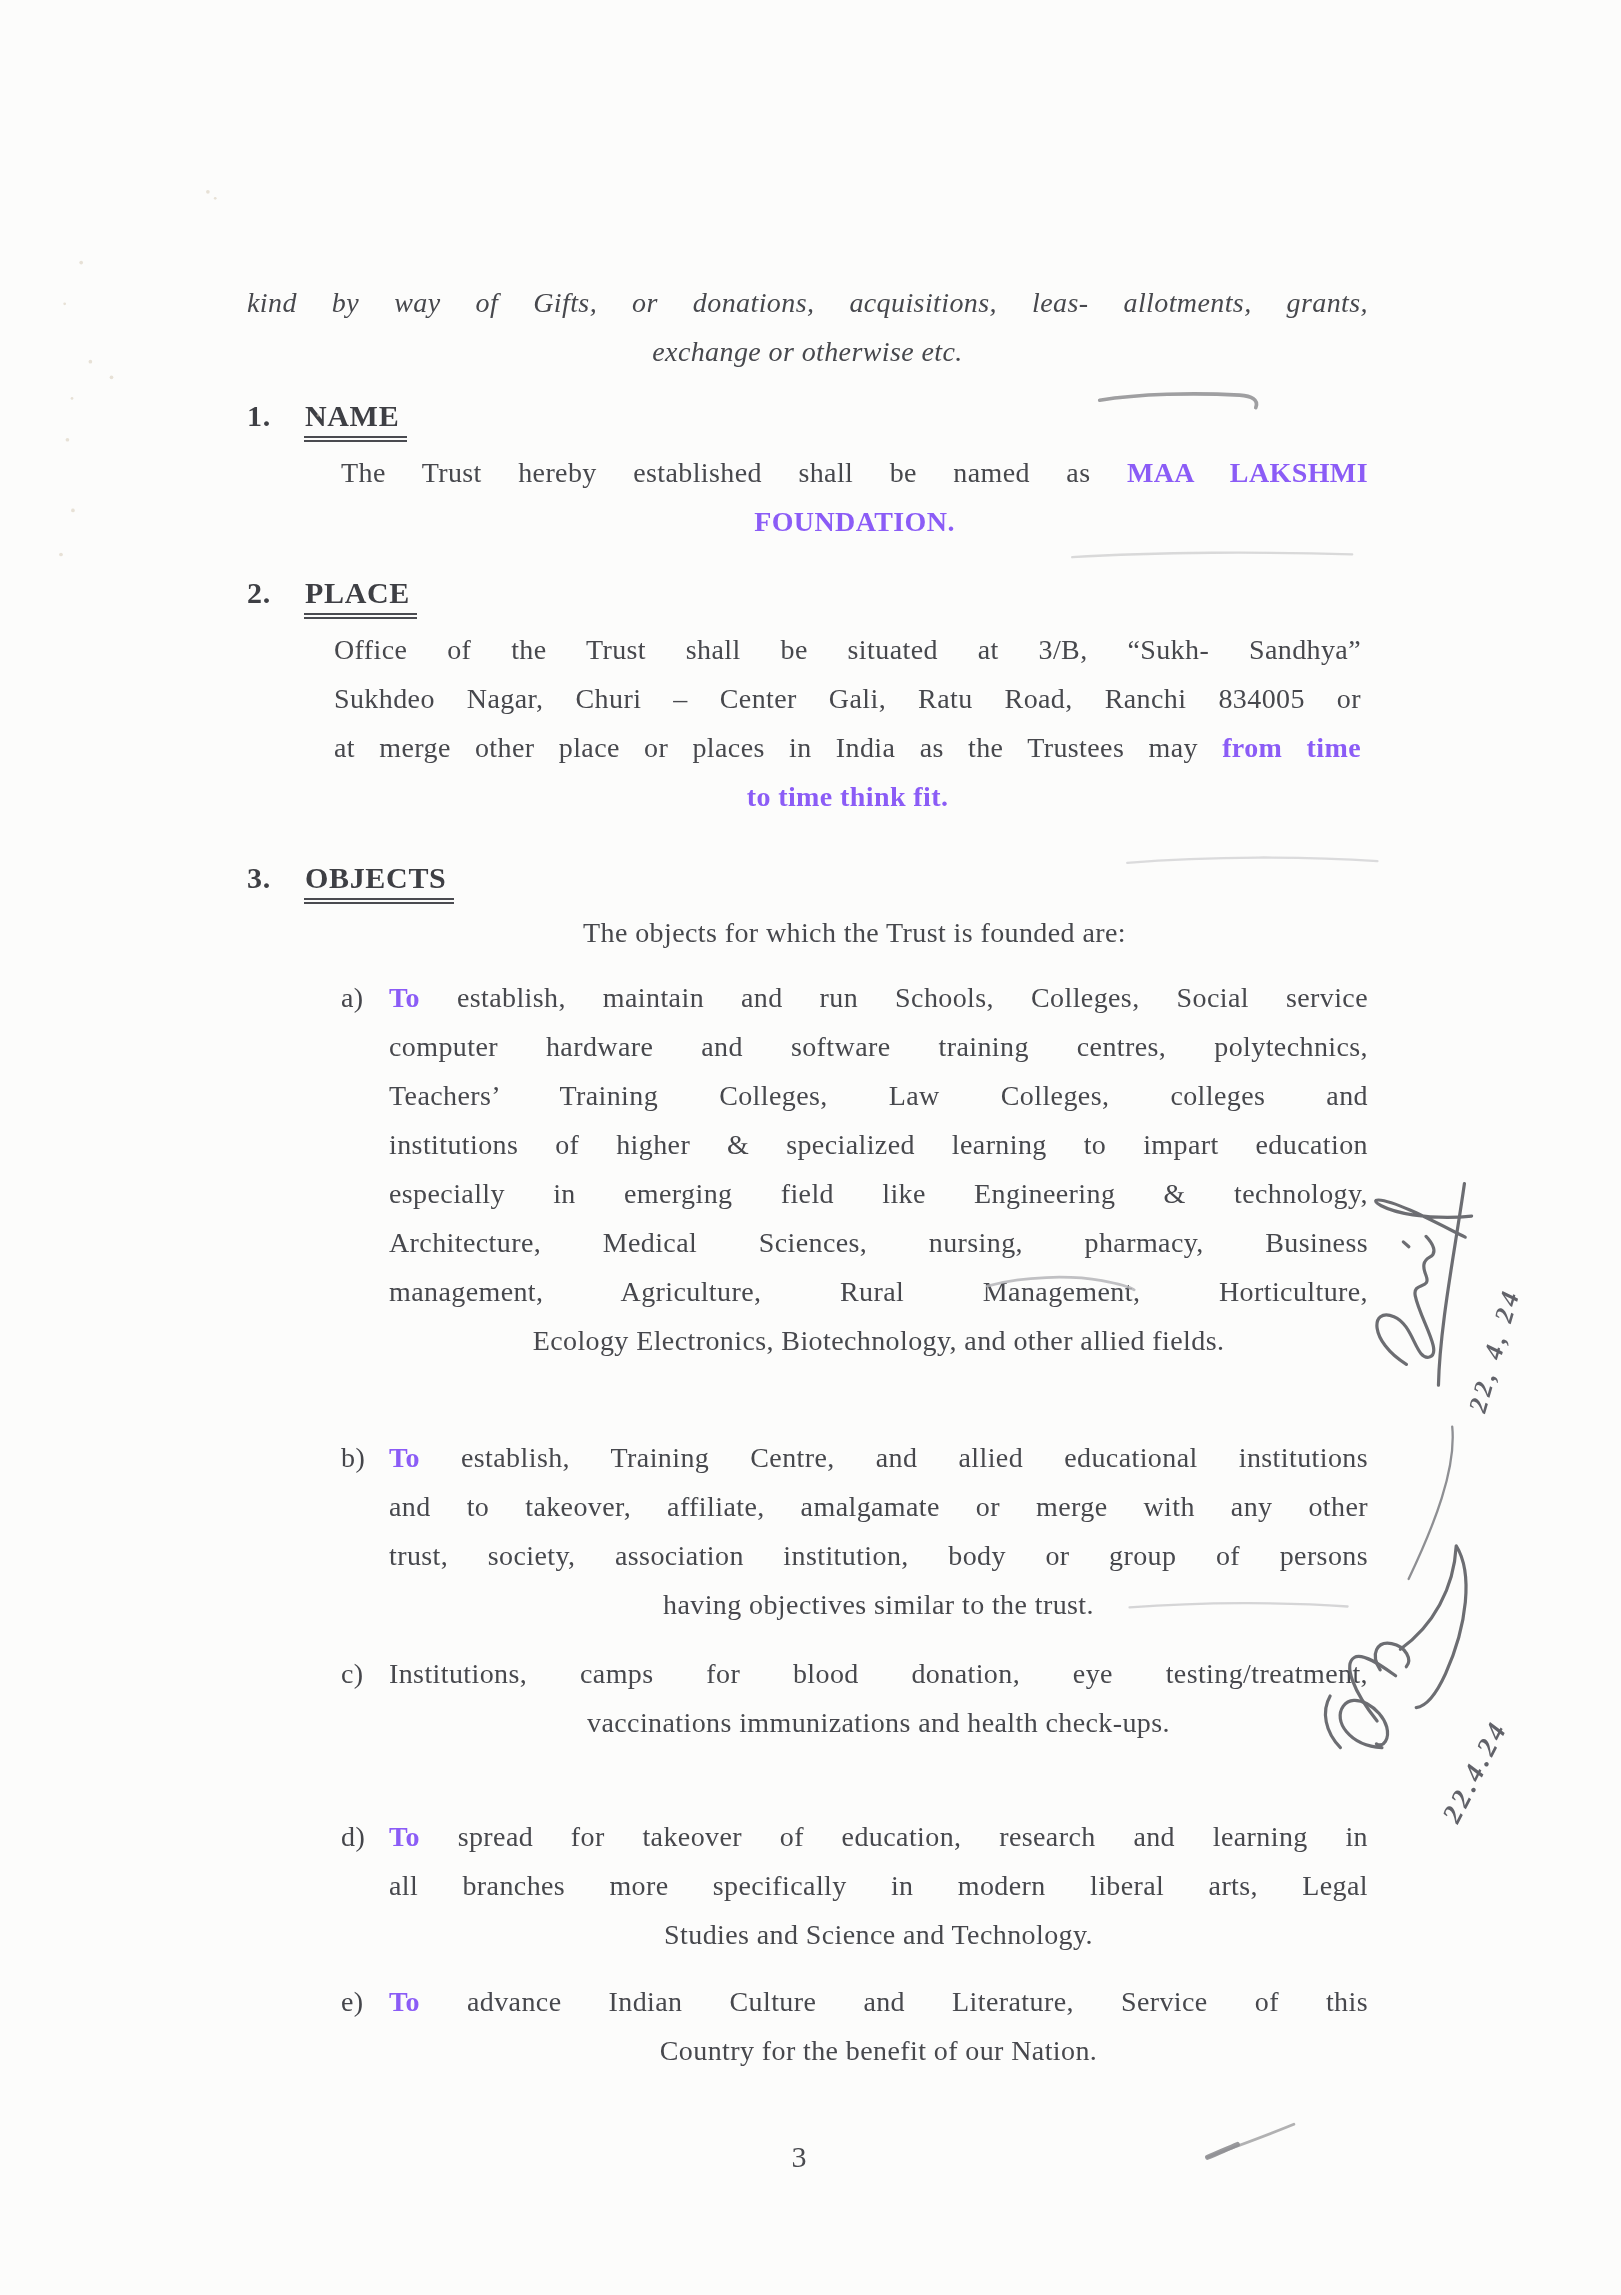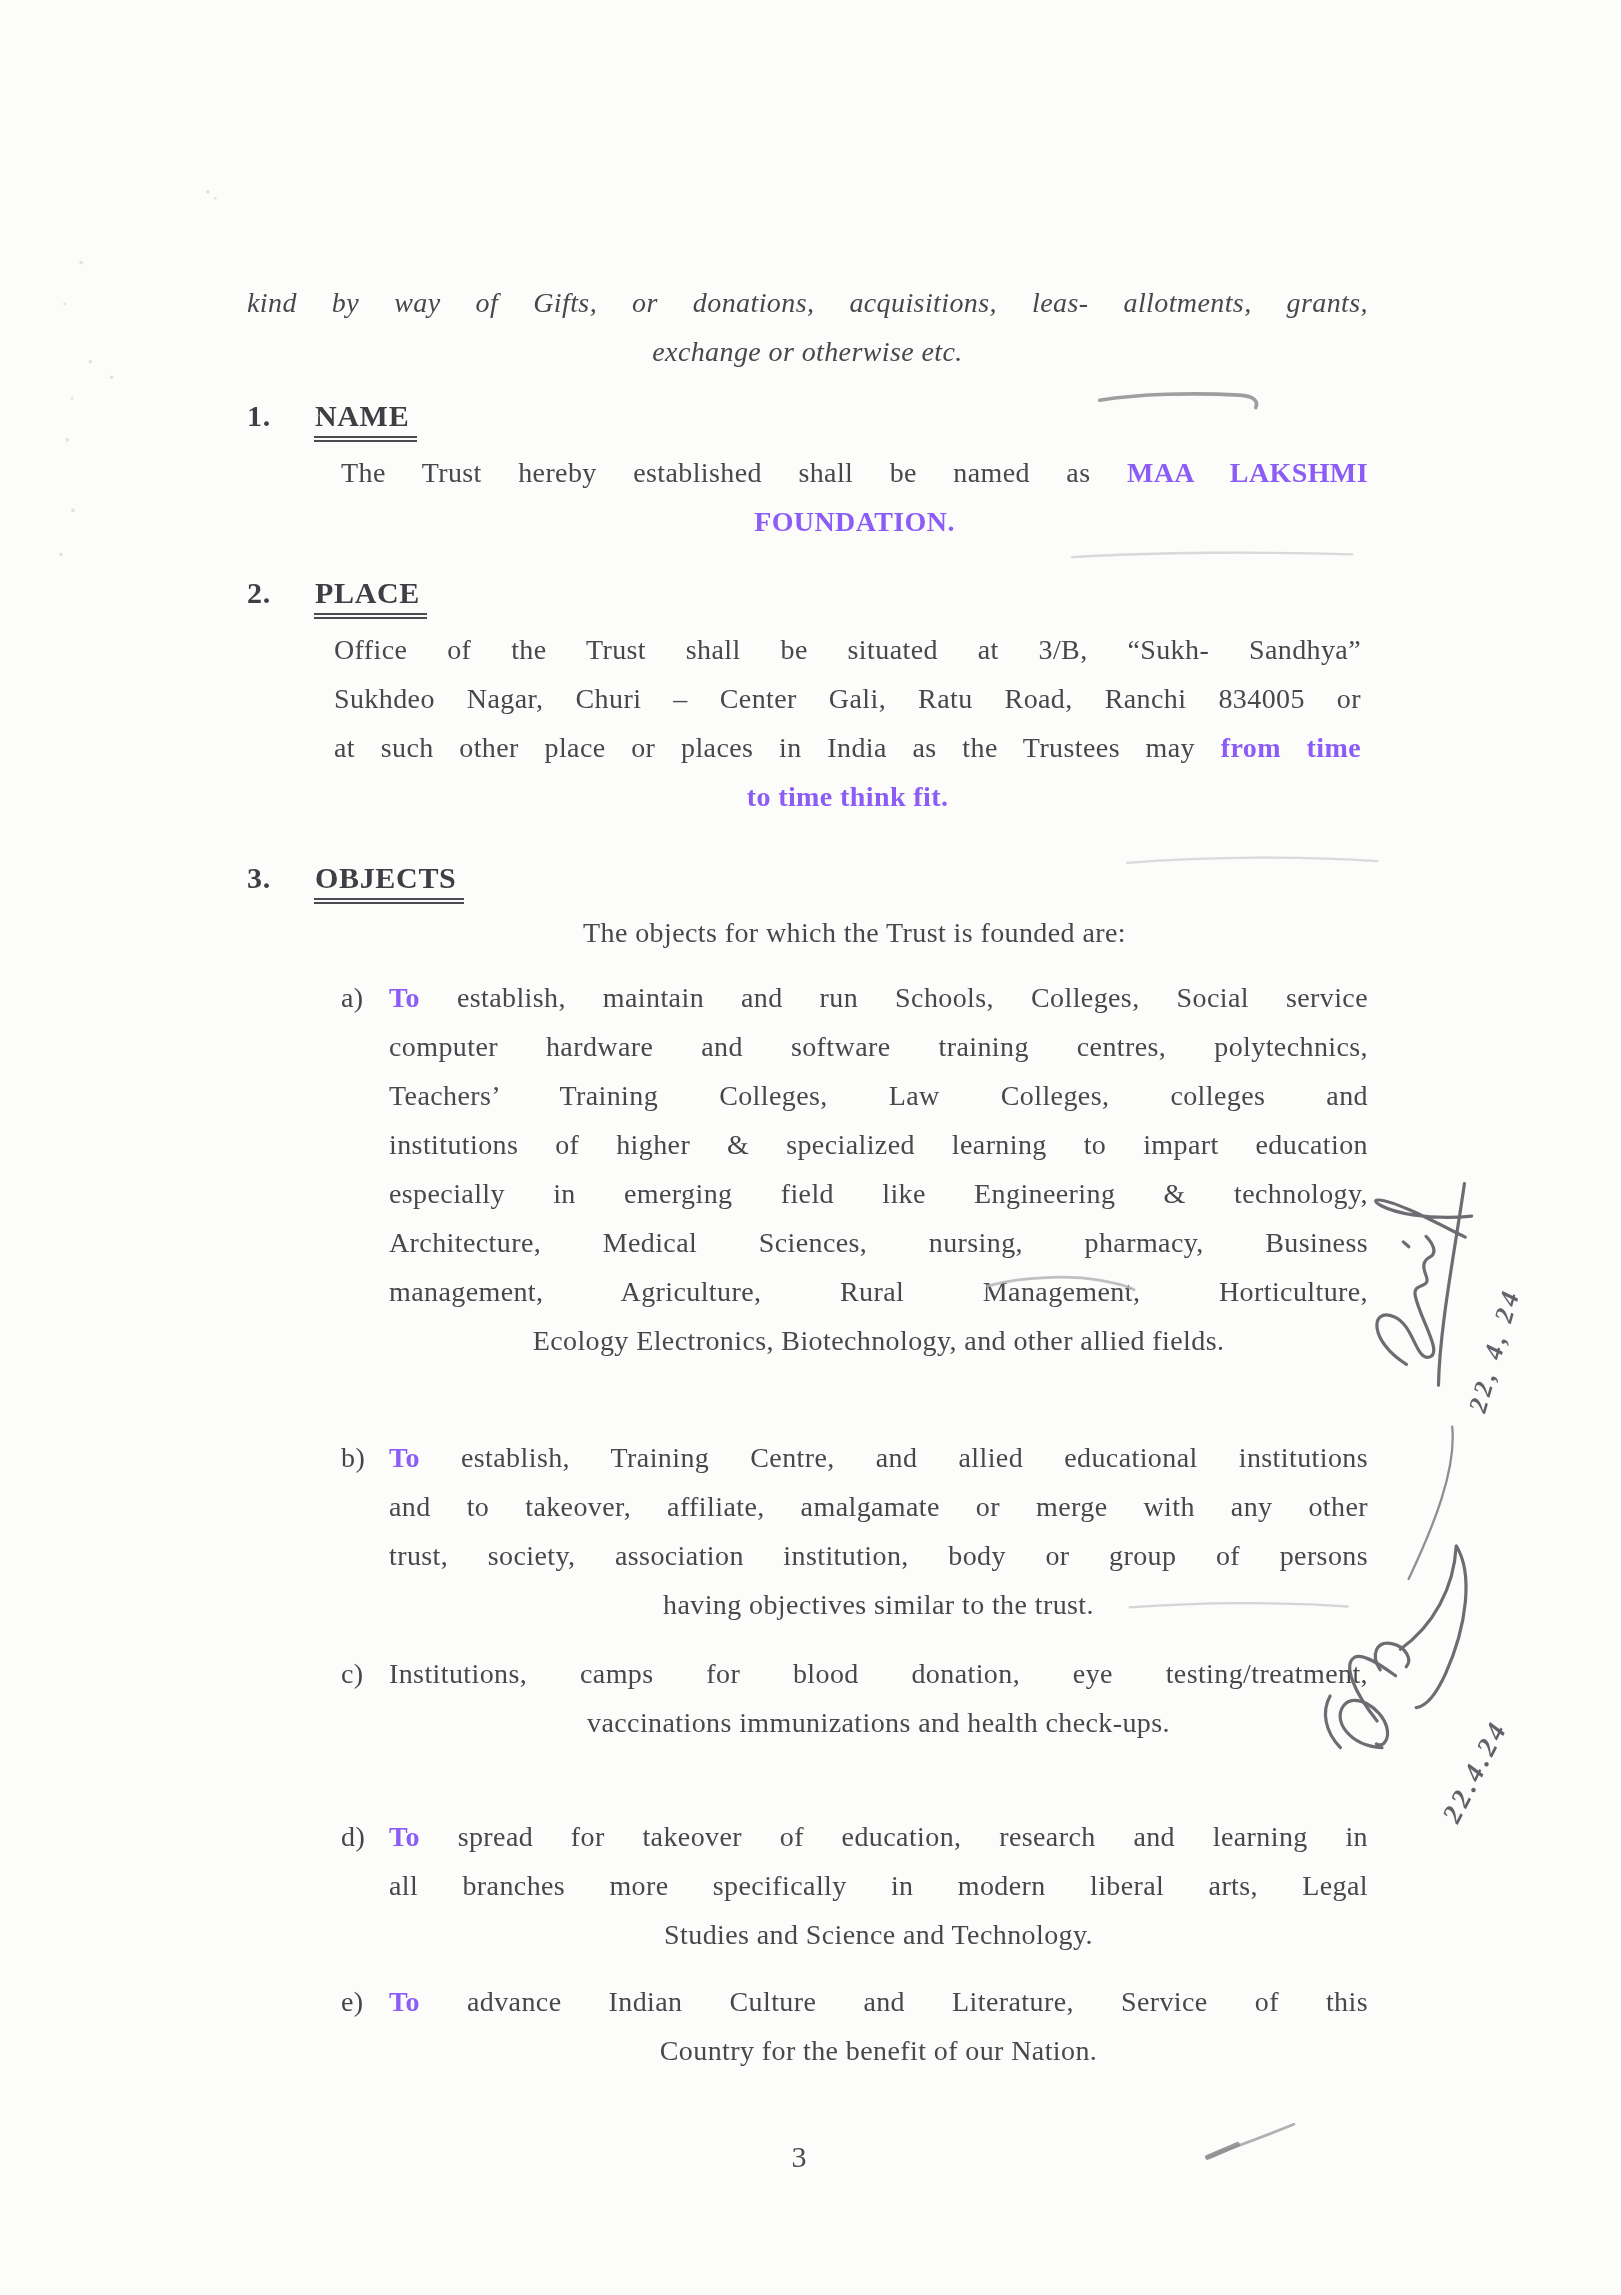--- a/index.html
+++ b/index.html
@@ -15,21 +15,21 @@
   .block{position:absolute;}
   .body-text{font-size:28px;letter-spacing:0.4px;line-height:49px;}
   .tline{height:49px;overflow:hidden;white-space:normal;}
   .tjust{text-align:justify;text-align-last:justify;text-justify:inter-word;}
   .tlast{text-align:center;}
   .b{font-weight:bold;color:#8b5cf6;}
 
   
   .heading{font-size:30px;font-weight:bold;color:#3e3f44;letter-spacing:0.7px;display:flex;align-items:flex-start;}
   .secnum{display:inline-block;width:49px;}
-  .sectitle{display:inline-block;border-bottom:6px double #4a4b50;padding:0 7.3px 2.8px 0.9px;margin-left:18px;font-family:Liberation Serif, serif;}
+  .sectitle{display:inline-block;border-bottom:6px double #4a4b50;padding:0 7.3px 2.8px 0.9px;margin-left:8px;font-family:Liberation Serif, serif;}
 
   
   #intro-para{left:247px;top:278px;width:1121px;font-style:italic;}
   #sec1-head{left:247px;top:399px;}
   #sec1-body{left:341px;top:448px;width:1027px;}
   #sec2-head{left:247px;top:576px;}
   #sec2-body{left:334px;top:625px;width:1027px;}
   #sec3-head{left:247px;top:861px;}
   #sec3-intro{left:341px;top:908px;width:1027px;}
   .obj-item{left:341px;width:1027px;}
@@ -79,21 +79,21 @@
     <div class="tline tlast"><span class="b">FOUNDATION.</span></div>
   </div>
 
 <div class="block heading" id="sec2-head">
   <span class="secnum">2.</span>
   <span class="sectitle">PLACE</span>
 </div>
 <div class="block body-text" id="sec2-body">
     <div class="tline tjust"><span>Office of the Trust shall be situated at 3/B,  “Sukh- Sandhya”</span></div>
     <div class="tline tjust"><span>Sukhdeo Nagar, Churi – Center Gali, Ratu Road, Ranchi 834005 or</span></div>
-    <div class="tline tjust"><span>at such other place or places in India as the Trustees may </span><span class="b">from time</span></div>
+    <div class="tline tjust"><span>at merge other place or places in India as the Trustees may </span><span class="b">from time</span></div>
     <div class="tline tlast"><span class="b">to time think fit.</span></div>
   </div>
 
 <div class="block heading" id="sec3-head">
   <span class="secnum">3.</span>
   <span class="sectitle">OBJECTS</span>
 </div>
 <div class="block body-text tlast" id="sec3-intro">The objects for which the Trust is founded are:</div>
 
 <div class="block body-text obj-item" id="item-a">

